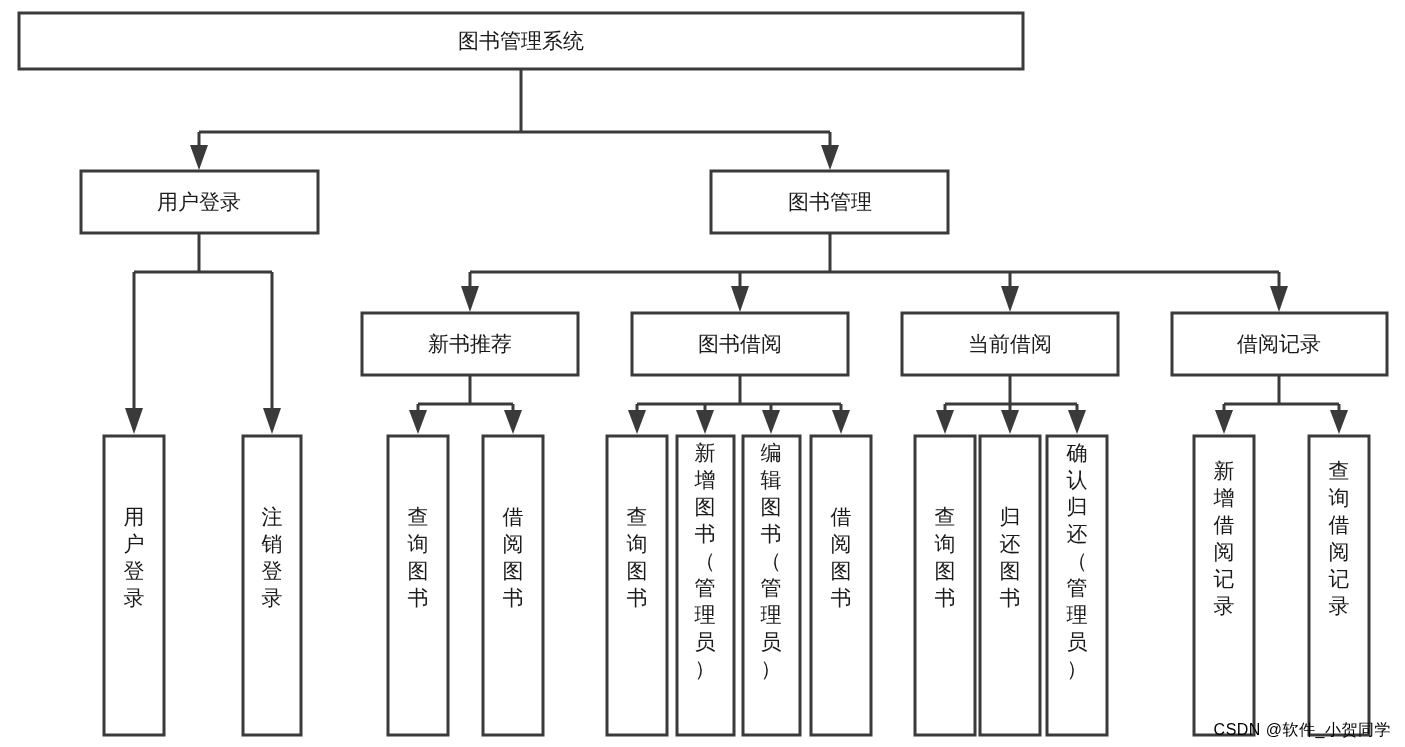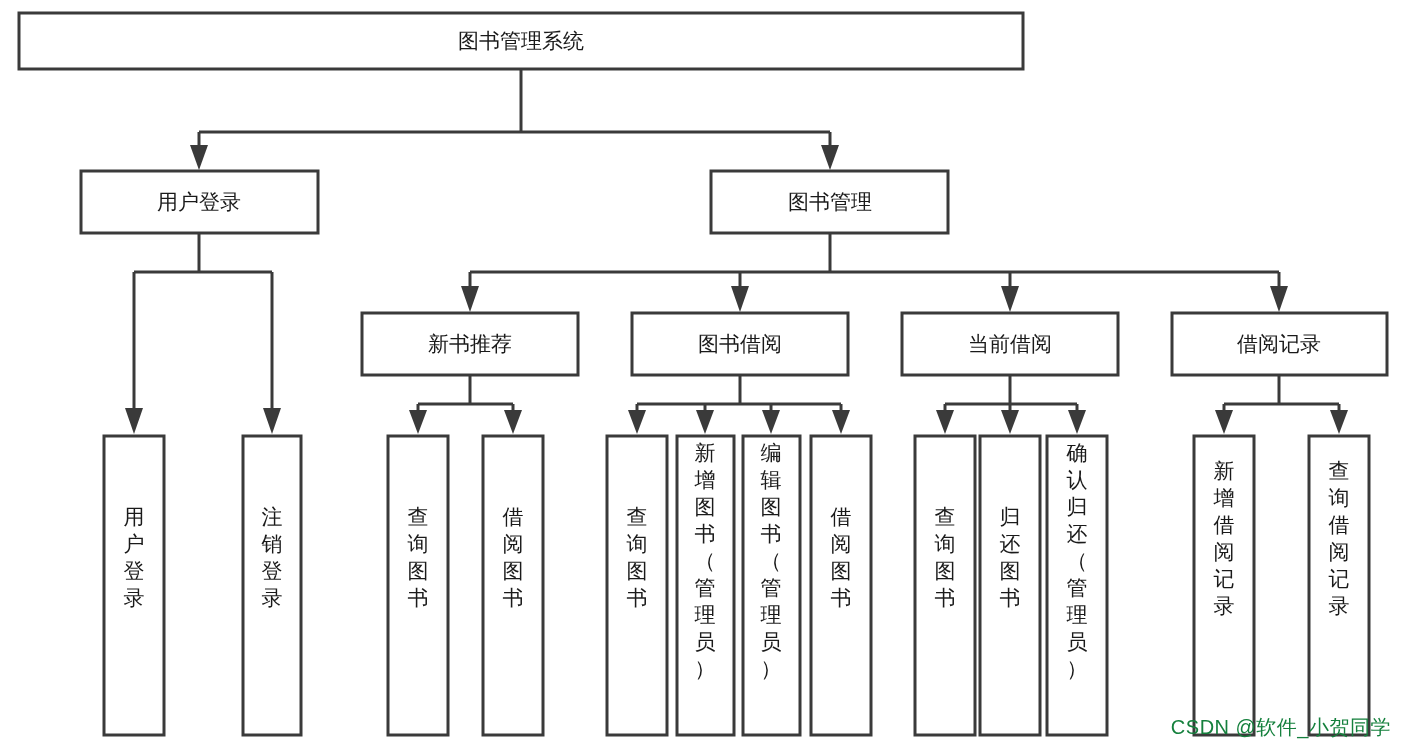--- a/index.html
+++ b/index.html
@@ -52,22 +52,22 @@
   .node-label-vertical {
     fill: #1a1a1a;
     font-family: "Liberation Sans", "DejaVu Sans", sans-serif;
     font-size: 21px;
     text-anchor: middle;
   }
   .watermark {
     position: absolute;
     right: 14px;
     bottom: 6px;
-    color: #15803d;
-    font-size: 20px;
+    color: #000000;
+    font-size: 16px;
     font-family: "Liberation Sans", "DejaVu Sans", sans-serif;
     white-space: nowrap;
     pointer-events: none;
     letter-spacing: 0.5px;
   }
 </style>
 </head>
 <body>
 
 <div id="diagram-root">

